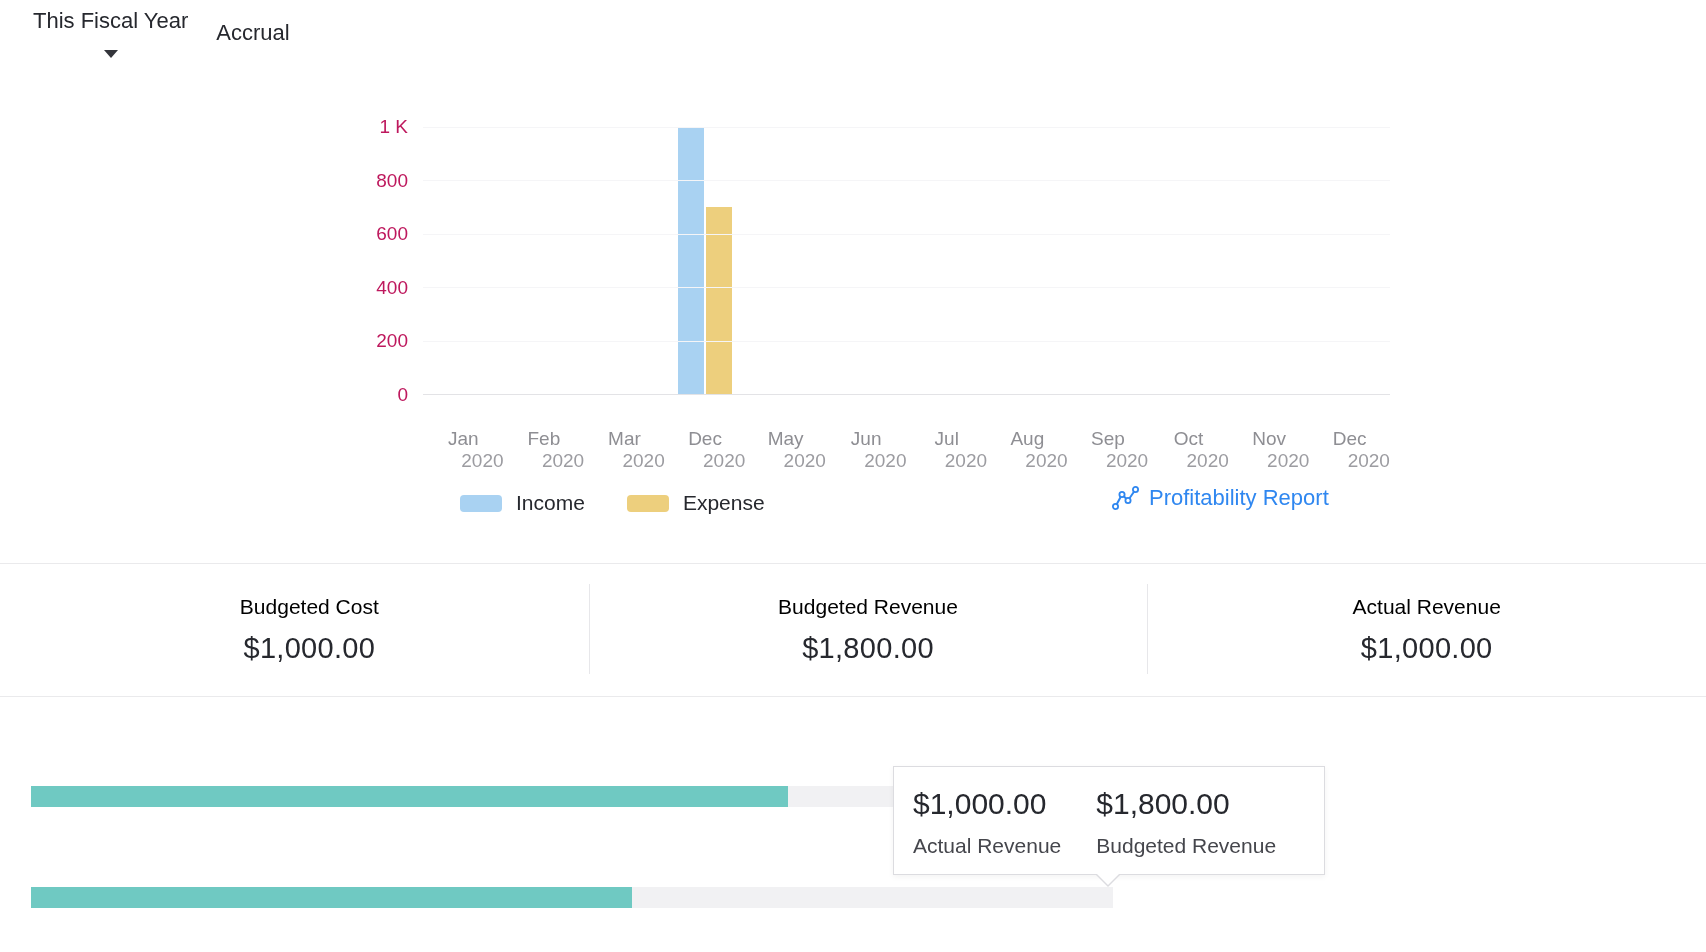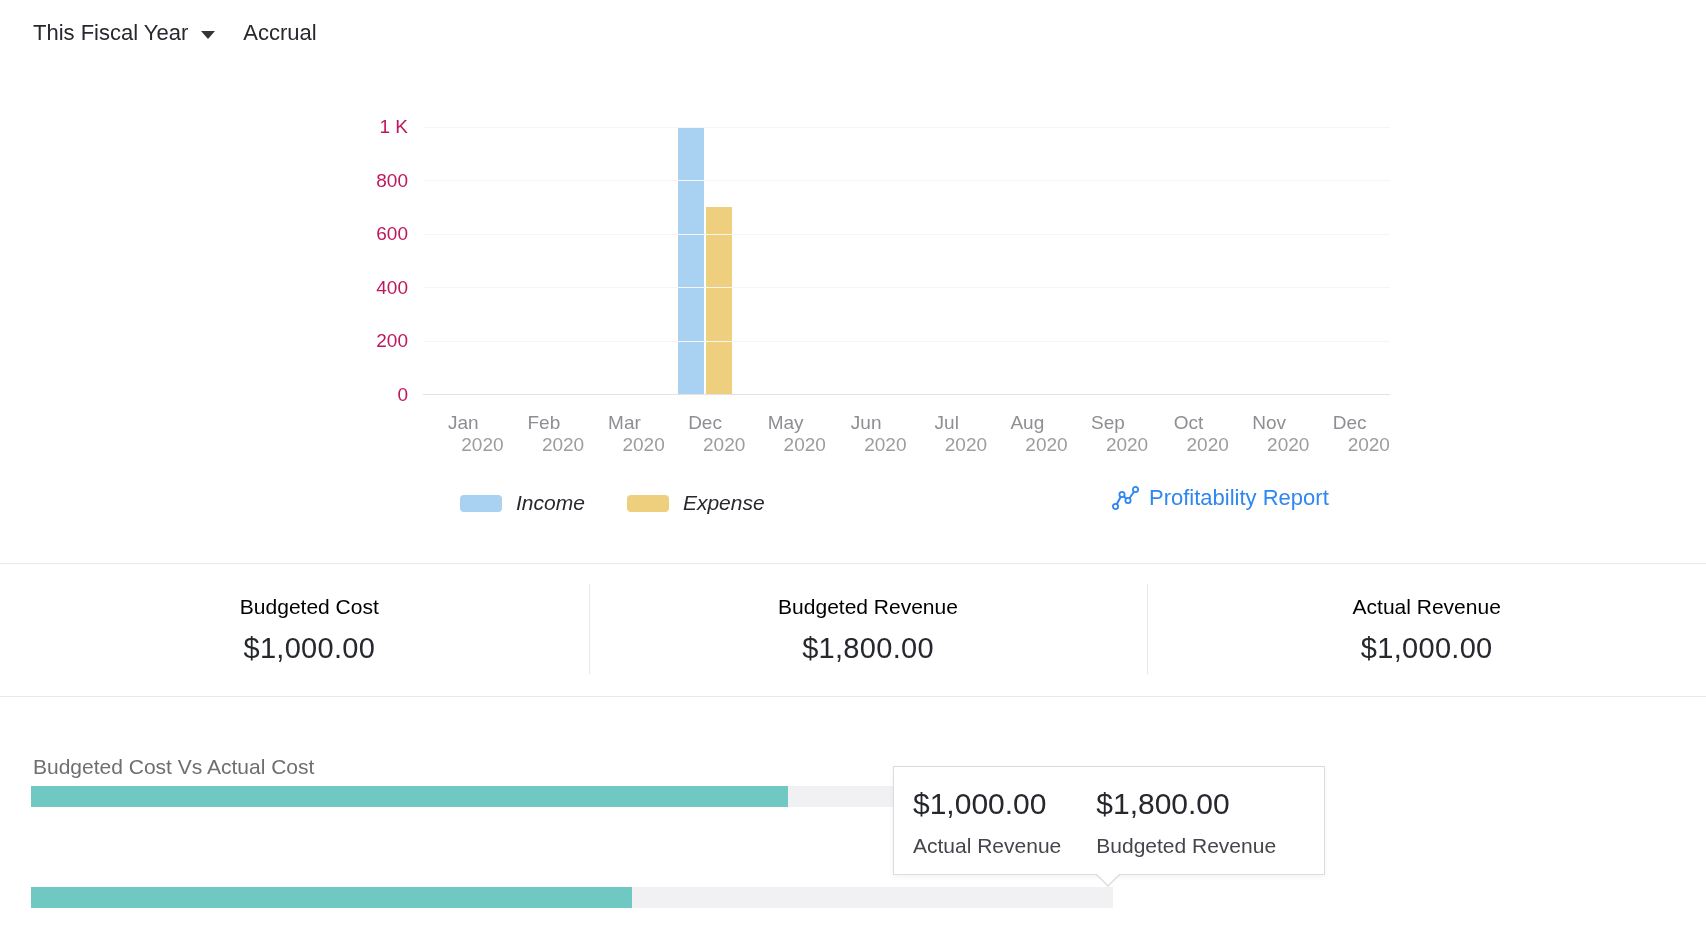--- a/index.html
+++ b/index.html
@@ -13,45 +13,45 @@
   .topbar {
     position:absolute; top:0; left:0; right:0; height:66px;
     display:flex; align-items:center; justify-content:space-between;
     padding:0 10px 0 33px;
   }
   .breadcrumb { display:flex; align-items:center; font-size:22px; }
   .crumb-link { color:#2f87f0; cursor:pointer; }
   .crumb-sep { width:1px; height:27px; background:#d9d9dc; margin:0 17px; }
   .crumb-current { color:#2b2d36; }
   .top-filters { display:flex; align-items:center; gap:28px; font-size:22px; color:#26282e; }
-  .filter-dropdown { display:flex; align-items:center; gap:13px; cursor:pointer; }
+  .filter-dropdown { display:flex; align-items:center; gap:13px; cursor:pointer;flex-direction:column; }
   .caret-down {
     width:0; height:0; margin-top:3px;
     border-left:7px solid transparent; border-right:7px solid transparent;
     border-top:8px solid #33353b;
   }
 
   
   .chart-y-axis { position:absolute; left:330px; top:127px; width:78px; height:268px; }
   .y-tick { position:absolute; right:0; transform:translateY(-50%); font-size:19px; color:#be185d; white-space:nowrap; }
   .chart-plot {
     position:absolute; left:423px; top:127px; width:967px; height:268px;
     border-bottom:1px solid #e3e3e6;
   }
   .gridline { position:absolute; left:0; right:0; height:1px; background:#f5f5f7; }
   .chart-bars { position:absolute; left:0; top:0; width:100%; height:100%; display:flex; }
   .bar-slot { flex:1; display:flex; align-items:flex-end; justify-content:center; gap:2px; }
   .bar { width:26px; }
   .chart-x-axis { position:absolute; left:423px; top:396px; width:967px; display:flex; }
-  .month-slot { flex:1; text-align:center; padding-top:15px; }
+  .month-slot { flex:1; text-align:center; padding-top:31px; }
   .month-name { font-size:19px; color:#8e8e93; line-height:23px; }
   .month-year { font-size:19px; color:#9c9ca1; line-height:21px;text-align:right; }
 
   
-  .legend { position:absolute; left:460px; top:491px; display:flex; align-items:flex-start; gap:42px;font-style:italic; }
+  .legend { position:absolute; left:460px; top:491px; display:flex; align-items:flex-start; gap:42px; }
   .legend-item { display:flex; align-items:center; gap:14px; cursor:pointer; }
   .legend-swatch { width:42px; height:17px; border-radius:4px; background:#ccc; }
   .legend-label { font-size:21px; color:#26282e; }
   .report-link {
     position:absolute; left:1112px; top:485px; display:flex; align-items:center; gap:10px;
     color:#2f87f0; font-size:22px; cursor:pointer;
   }
   .report-link svg { display:block; }
 
   
@@ -230,21 +230,20 @@
     <div class="stat-col">
       <div class="stat-label">Budgeted Revenue</div>
       <div class="stat-value">$1,800.00</div>
     </div>
     <div class="stat-col">
       <div class="stat-label">Actual Revenue</div>
       <div class="stat-value">$1,000.00</div>
     </div>
   </div>
 
-  <div class="progress-label" id="progress-label-0">Budgeted Cost Vs Actual Cost</div>
   <div class="progress-track" id="progress-track-0" style="background: rgb(241, 241, 243);">
     <div class="progress-fill" style="width: 70%; background: rgb(111, 201, 194);"></div>
   </div>
 
   <div class="progress-track" id="progress-track-1" style="background: rgb(241, 241, 243);">
     <div class="progress-fill" style="width: 55.56%; background: rgb(111, 201, 194);"></div>
   </div>
 
   <div class="tooltip">
     <div class="tt-item">

